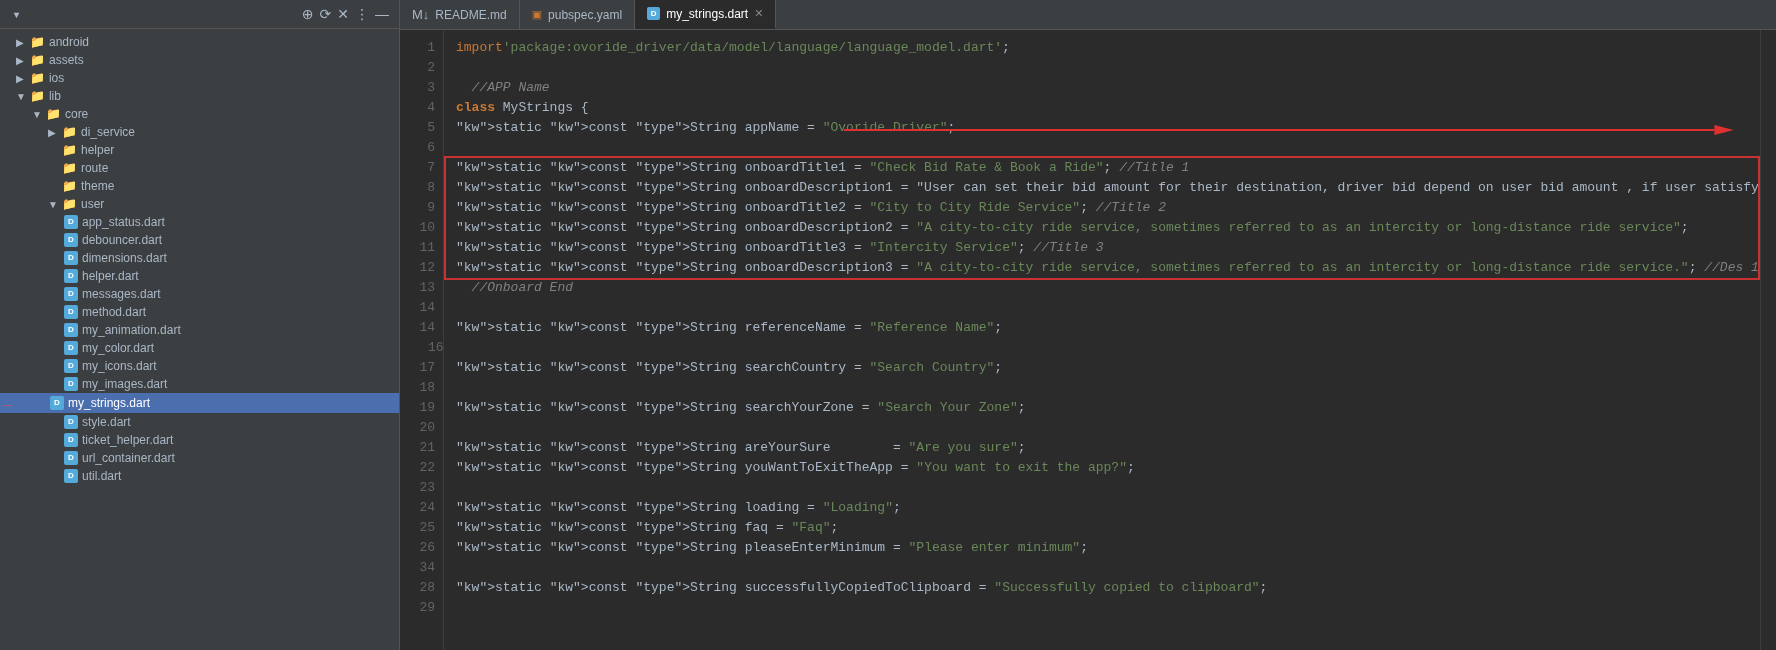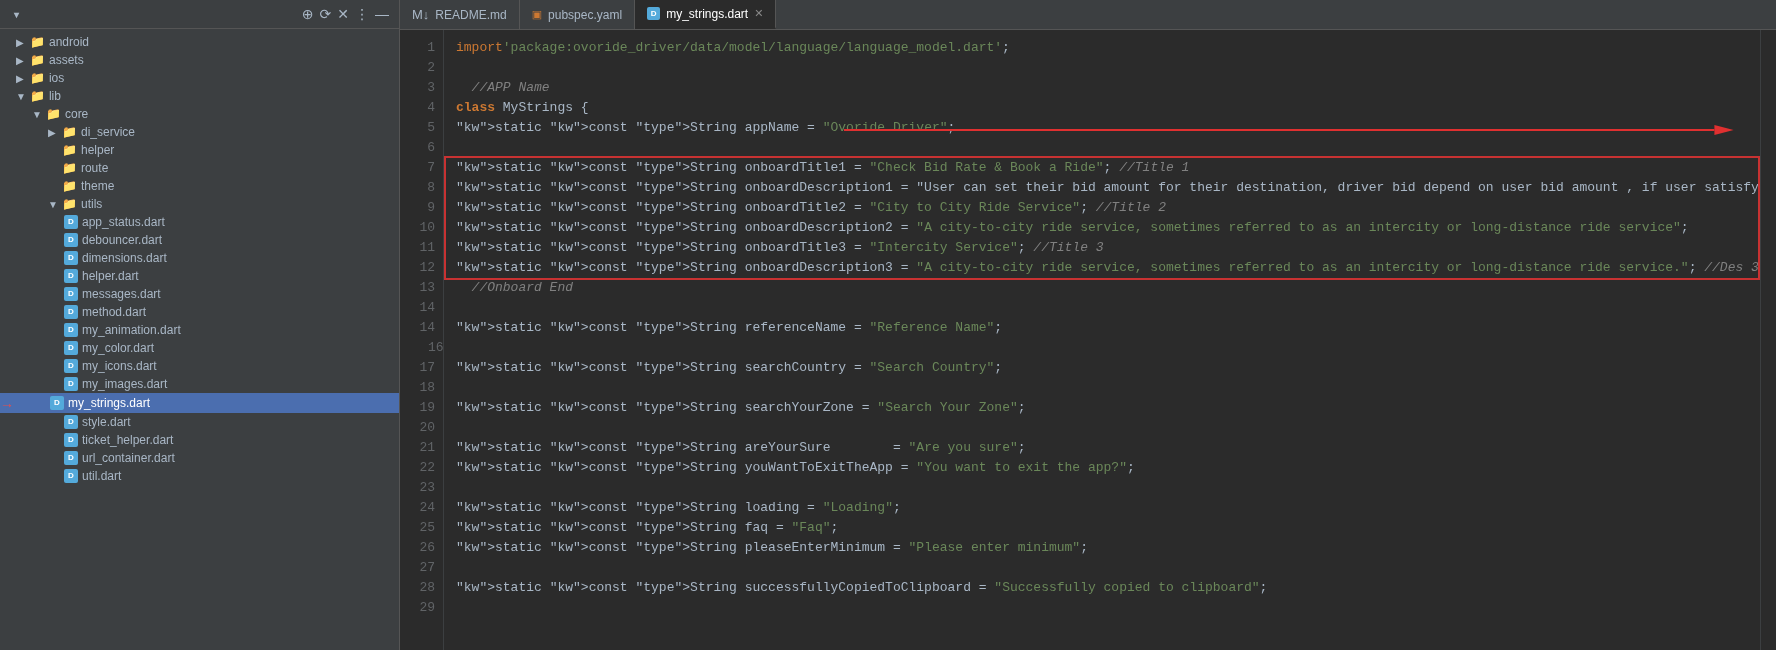--- a/index.html
+++ b/index.html
@@ -292,21 +292,21 @@
       <span class="folder-icon">📁</span>
       <span>theme</span>
     </div>
 
     <div class="tree-item">
       <span class="tree-indent"></span>
       <span class="tree-indent"></span>
       <span class="tree-indent"></span>
       <span class="tree-arrow">▼</span>
       <span class="folder-icon">📁</span>
-      <span>utils</span>
+      <span>user</span>
     </div>
 
     <div class="tree-item">
       <span class="tree-indent"></span>
         <span class="tree-indent"></span>
         <span class="tree-indent"></span>
         <span class="tree-indent"></span>
       <span class="dart-icon">D</span>
       <span>app_status.dart</span>
     </div>
@@ -466,38 +466,38 @@
         <div style="line-height: 20px;">17</div>
         <div style="line-height: 20px;">18</div>
         <div style="line-height: 20px;">19</div>
         <div style="line-height: 20px;">20</div>
         <div style="line-height: 20px;">21</div>
         <div style="line-height: 20px;">22</div>
         <div style="line-height: 20px;">23</div>
         <div style="line-height: 20px;">24</div>
         <div style="line-height: 20px;">25</div>
         <div style="line-height: 20px;">26</div>
-        <div style="line-height: 20px;">27</div>
+        <div style="line-height: 20px;">34</div>
         <div style="line-height: 20px;">28</div>
         <div style="line-height: 20px;">29</div>
       </div>
     <div class="code-content" id="codeContent" style="position: relative;">
 
     <div class="code-line"><span class="kw">import</span> <span class="string">'package:ovoride_driver/data/model/language/language_model.dart'</span>;</div>
         <div class="code-line"><span>&nbsp;</span></div>
         <div class="code-line"><span class="comment">  //APP Name</span></div>
         <div class="code-line"><span class="kw2">class</span> MyStrings {</div>
         <div class="code-line">  <span class="&lt;span">"kw"</span>&gt;static <span class="&lt;span">"kw"</span>&gt;const <span class="&lt;span">"type"</span>&gt;String appName = <span class="string">"Ovoride Driver"</span>;</div>
         <div class="code-line"><span>&nbsp;</span></div>
         <div class="code-line">  <span class="&lt;span">"kw"</span>&gt;static <span class="&lt;span">"kw"</span>&gt;const <span class="&lt;span">"type"</span>&gt;String onboardTitle1 = <span class="string">"Check Bid Rate &amp; Book a Ride"</span>; <span class="comment">//Title 1</span></div>
         <div class="code-line">  <span class="&lt;span">"kw"</span>&gt;static <span class="&lt;span">"kw"</span>&gt;const <span class="&lt;span">"type"</span>&gt;String onboardDescription1 = "User can set their bid amount for their destination, driver bid depend on user bid amount , if user satisfy th</div>
         <div class="code-line">  <span class="&lt;span">"kw"</span>&gt;static <span class="&lt;span">"kw"</span>&gt;const <span class="&lt;span">"type"</span>&gt;String onboardTitle2 = <span class="string">"City to City Ride Service"</span>; <span class="comment">//Title 2</span></div>
         <div class="code-line">  <span class="&lt;span">"kw"</span>&gt;static <span class="&lt;span">"kw"</span>&gt;const <span class="&lt;span">"type"</span>&gt;String onboardDescription2 = <span class="string">"A city-to-city ride service, sometimes referred to as an intercity or long-distance ride service"</span>;</div>
         <div class="code-line">  <span class="&lt;span">"kw"</span>&gt;static <span class="&lt;span">"kw"</span>&gt;const <span class="&lt;span">"type"</span>&gt;String onboardTitle3 = <span class="string">"Intercity Service"</span>; <span class="comment">//Title 3</span></div>
-        <div class="code-line">  <span class="&lt;span">"kw"</span>&gt;static <span class="&lt;span">"kw"</span>&gt;const <span class="&lt;span">"type"</span>&gt;String onboardDescription3 = <span class="string">"A city-to-city ride service, sometimes referred to as an intercity or long-distance ride service."</span>; <span class="comment">//Des 3</span></div>
+        <div class="code-line">  <span class="&lt;span">"kw"</span>&gt;static <span class="&lt;span">"kw"</span>&gt;const <span class="&lt;span">"type"</span>&gt;String onboardDescription3 = <span class="string">"A city-to-city ride service, sometimes referred to as an intercity or long-distance ride service."</span>; <span class="comment">//Des 1</span></div>
         <div class="code-line"><span class="comment">  //Onboard End</span></div>
         <div class="code-line"><span>&nbsp;</span></div>
         <div class="code-line">  <span class="&lt;span">"kw"</span>&gt;static <span class="&lt;span">"kw"</span>&gt;const <span class="&lt;span">"type"</span>&gt;String referenceName = <span class="string">"Reference Name"</span>;</div>
         <div class="code-line"><span>&nbsp;</span></div>
         <div class="code-line">  <span class="&lt;span">"kw"</span>&gt;static <span class="&lt;span">"kw"</span>&gt;const <span class="&lt;span">"type"</span>&gt;String searchCountry = <span class="string">"Search Country"</span>;</div>
         <div class="code-line"><span>&nbsp;</span></div>
         <div class="code-line">  <span class="&lt;span">"kw"</span>&gt;static <span class="&lt;span">"kw"</span>&gt;const <span class="&lt;span">"type"</span>&gt;String searchYourZone = <span class="string">"Search Your Zone"</span>;</div>
         <div class="code-line"><span>&nbsp;</span></div>
         <div class="code-line">  <span class="&lt;span">"kw"</span>&gt;static <span class="&lt;span">"kw"</span>&gt;const <span class="&lt;span">"type"</span>&gt;String areYourSure        = <span class="string">"Are you sure"</span>;</div>
         <div class="code-line">  <span class="&lt;span">"kw"</span>&gt;static <span class="&lt;span">"kw"</span>&gt;const <span class="&lt;span">"type"</span>&gt;String youWantToExitTheApp = <span class="string">"You want to exit the app?"</span>;</div>

